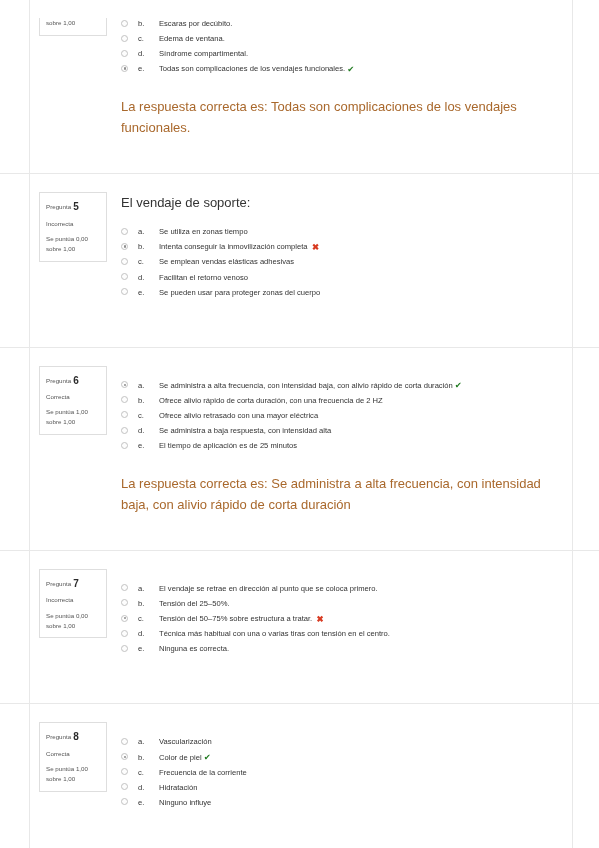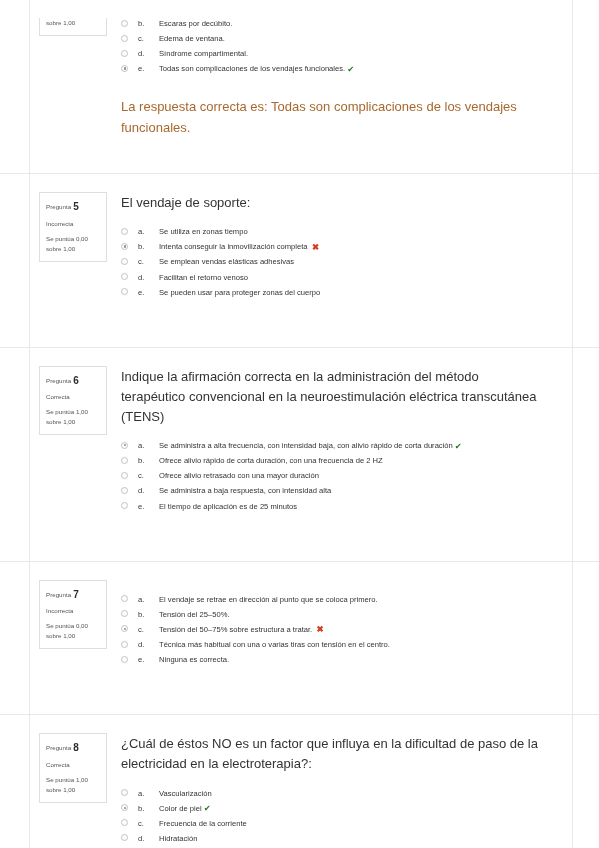--- a/index.html
+++ b/index.html
@@ -255,48 +255,48 @@
       <div class="qb-inner">
         <div class="info-box">
           <div class="info-qno"><span>Pregunta</span><span class="num">6</span></div>
           <div class="info-state">Correcta</div>
           <div class="info-grade">
             <div>Se puntúa 1,00</div>
             <div>sobre 1,00</div>
           </div>
         </div>
         <div class="q-content">
-          <div class="q-text">Indique la afirmación correcta en la administración del método terapéutico convencional en la neuroestimulación eléctrica transcutánea (TENS)</div>
           <ul class="answers">
             <li class="answer-row">
               <span class="radio checked"></span>
               <span class="ans-letter">a.</span>
               <span class="ans-text">Se administra a alta frecuencia, con intensidad baja, con alivio rápido de corta duración<span class="mark ok">✔</span></span>
             </li>
             <li class="answer-row">
               <span class="radio"></span>
               <span class="ans-letter">b.</span>
               <span class="ans-text">Ofrece alivio rápido de corta duración, con una frecuencia de 2 HZ</span>
             </li>
             <li class="answer-row">
               <span class="radio"></span>
               <span class="ans-letter">c.</span>
-              <span class="ans-text">Ofrece alivio retrasado con una mayor duración</span>
+              <span class="ans-text">Ofrece alivio retrasado con una mayor eléctrica</span>
             </li>
             <li class="answer-row">
               <span class="radio"></span>
               <span class="ans-letter">d.</span>
               <span class="ans-text">Se administra a baja respuesta, con intensidad alta</span>
             </li>
             <li class="answer-row">
               <span class="radio"></span>
               <span class="ans-letter">e.</span>
               <span class="ans-text">El tiempo de aplicación es de 25 minutos</span>
             </li>
           </ul>
+          <div class="feedback">La respuesta correcta es: Se administra a alta frecuencia, con intensidad baja, con alivio rápido de corta duración</div>
         </div>
       </div>
       <div class="block-pad tall"></div>
     </div>
     <div class="question-block sep">
       <div class="qb-inner">
         <div class="info-box">
           <div class="info-qno"><span>Pregunta</span><span class="num">7</span></div>
           <div class="info-state">Incorrecta</div>
           <div class="info-grade">
@@ -340,21 +340,20 @@
       <div class="qb-inner">
         <div class="info-box">
           <div class="info-qno"><span>Pregunta</span><span class="num">8</span></div>
           <div class="info-state">Correcta</div>
           <div class="info-grade">
             <div>Se puntúa 1,00</div>
             <div>sobre 1,00</div>
           </div>
         </div>
         <div class="q-content">
-          <div class="q-text">¿Cuál de éstos NO es un factor que influya en la dificultad de paso de la electricidad en la electroterapia?:</div>
           <ul class="answers">
             <li class="answer-row">
               <span class="radio"></span>
               <span class="ans-letter">a.</span>
               <span class="ans-text">Vascularización</span>
             </li>
             <li class="answer-row">
               <span class="radio checked"></span>
               <span class="ans-letter">b.</span>
               <span class="ans-text">Color de piel<span class="mark ok">✔</span></span>

